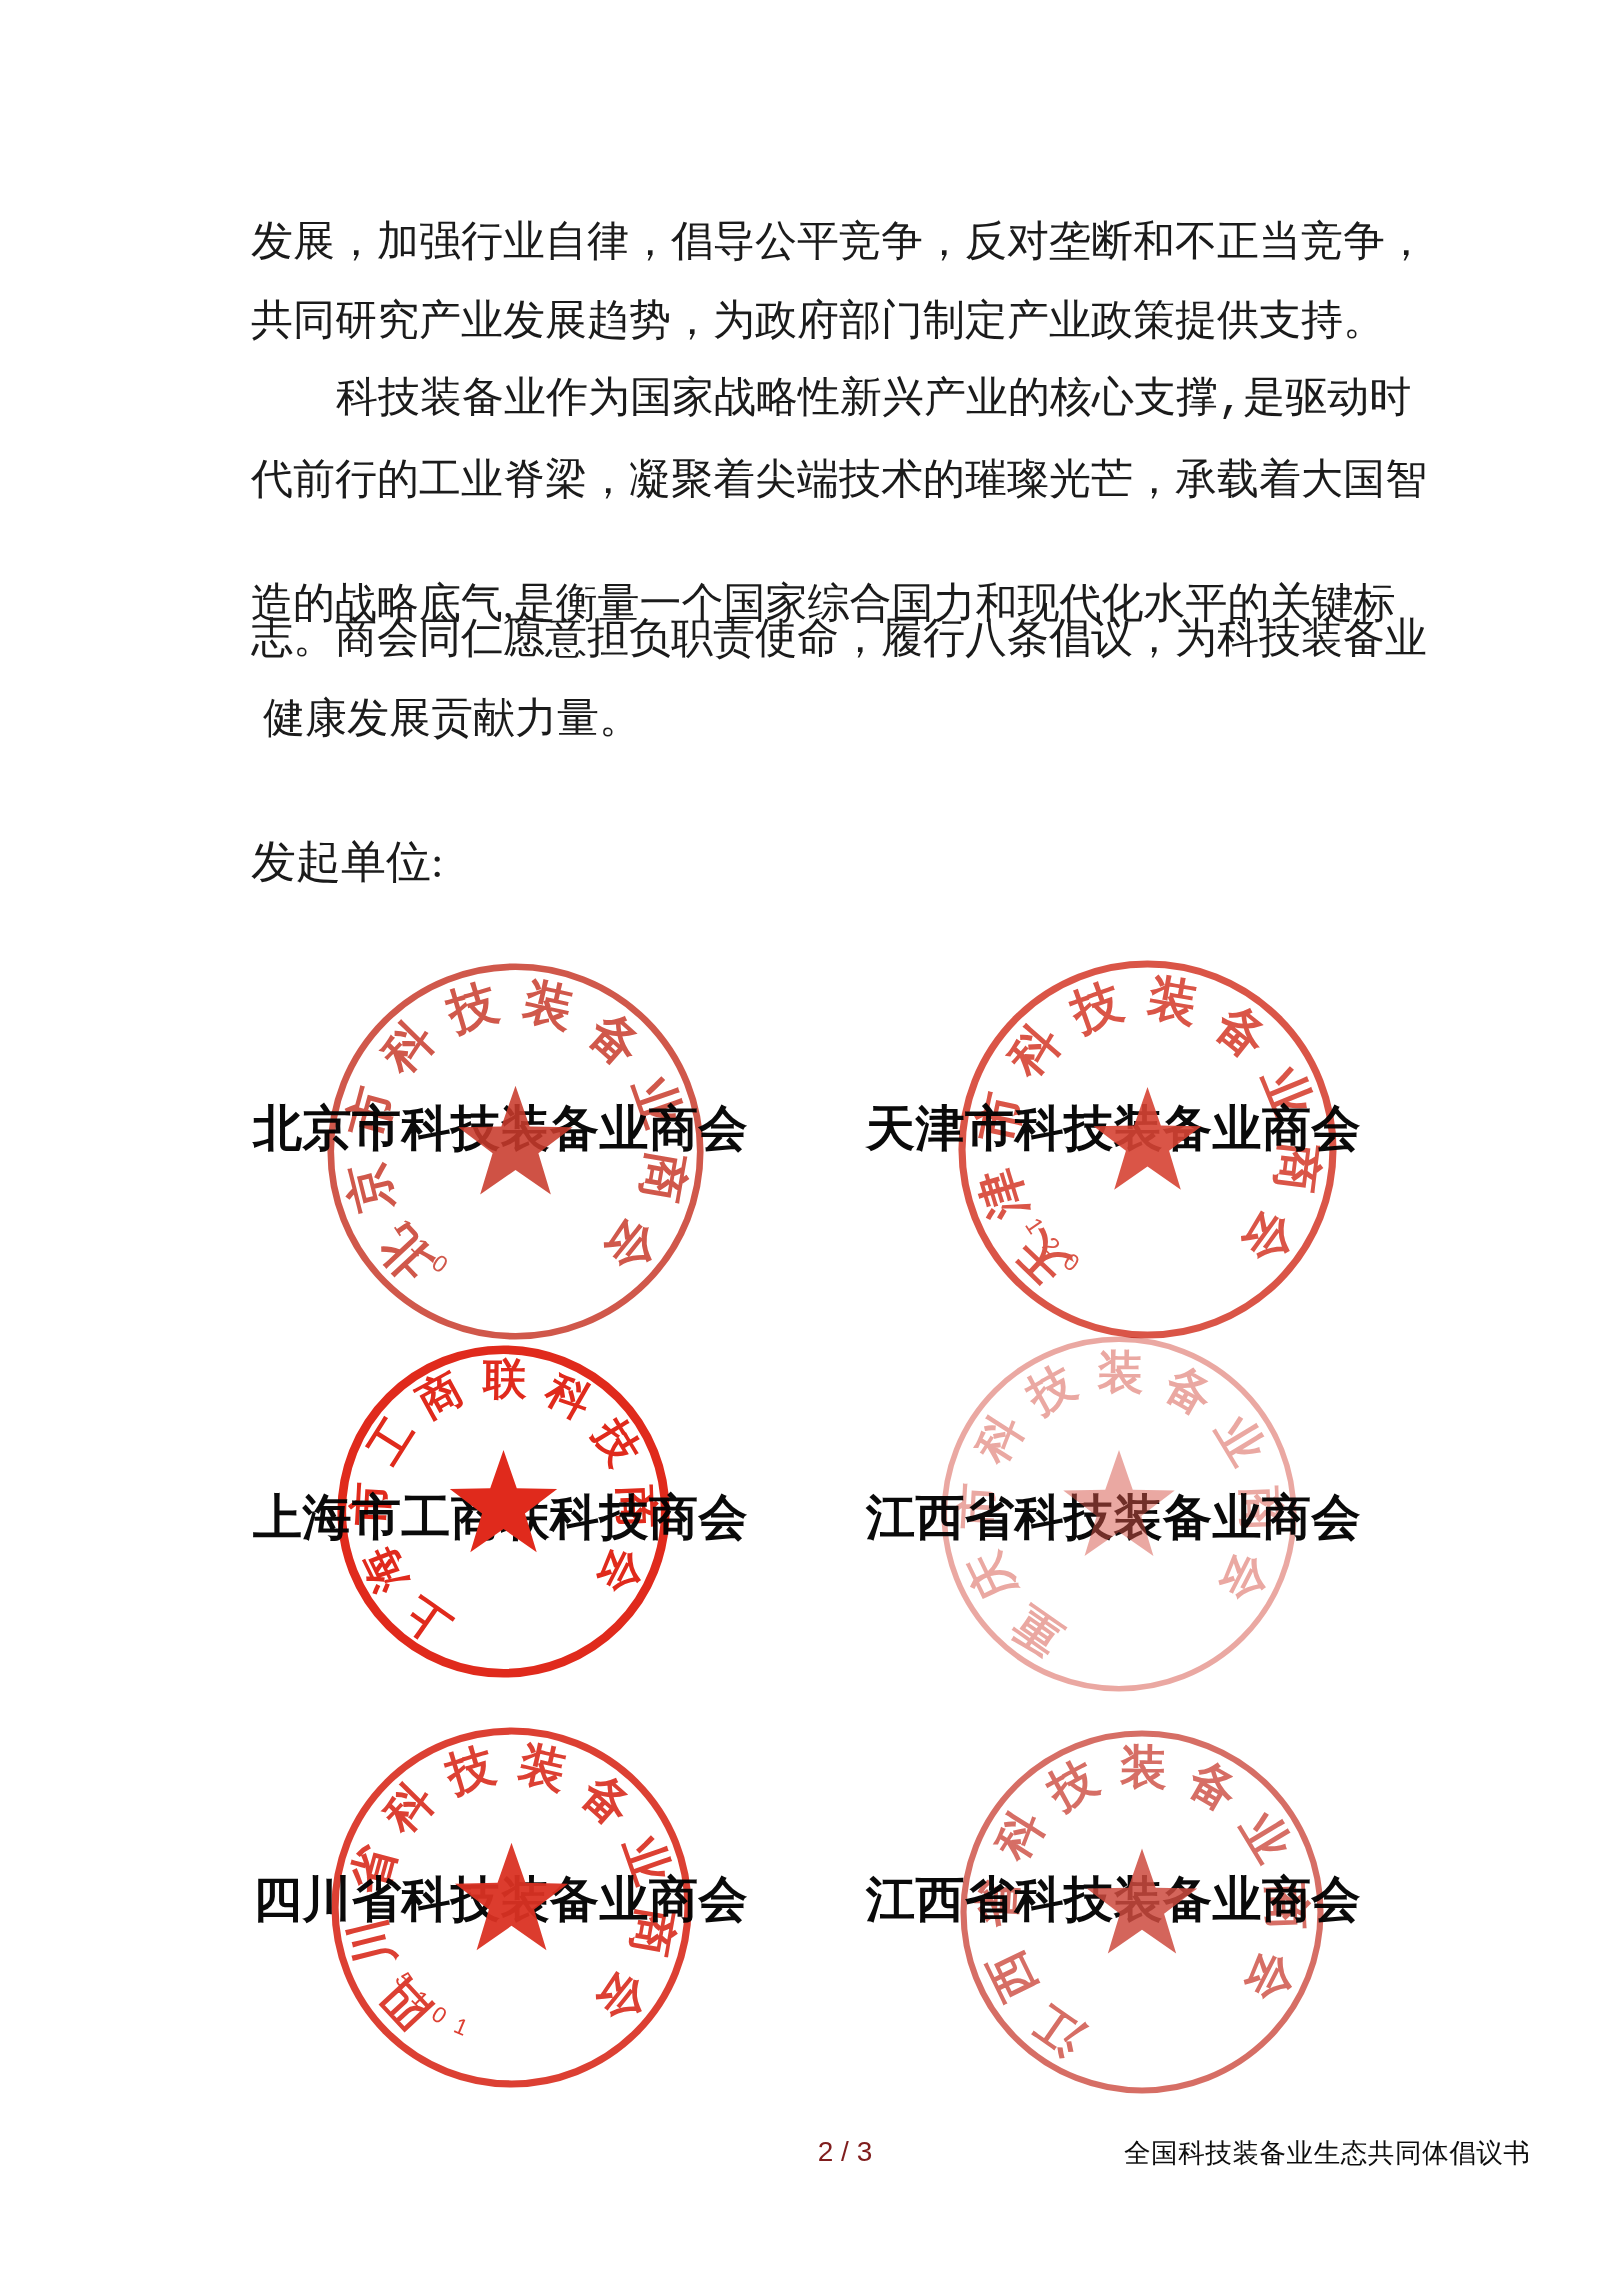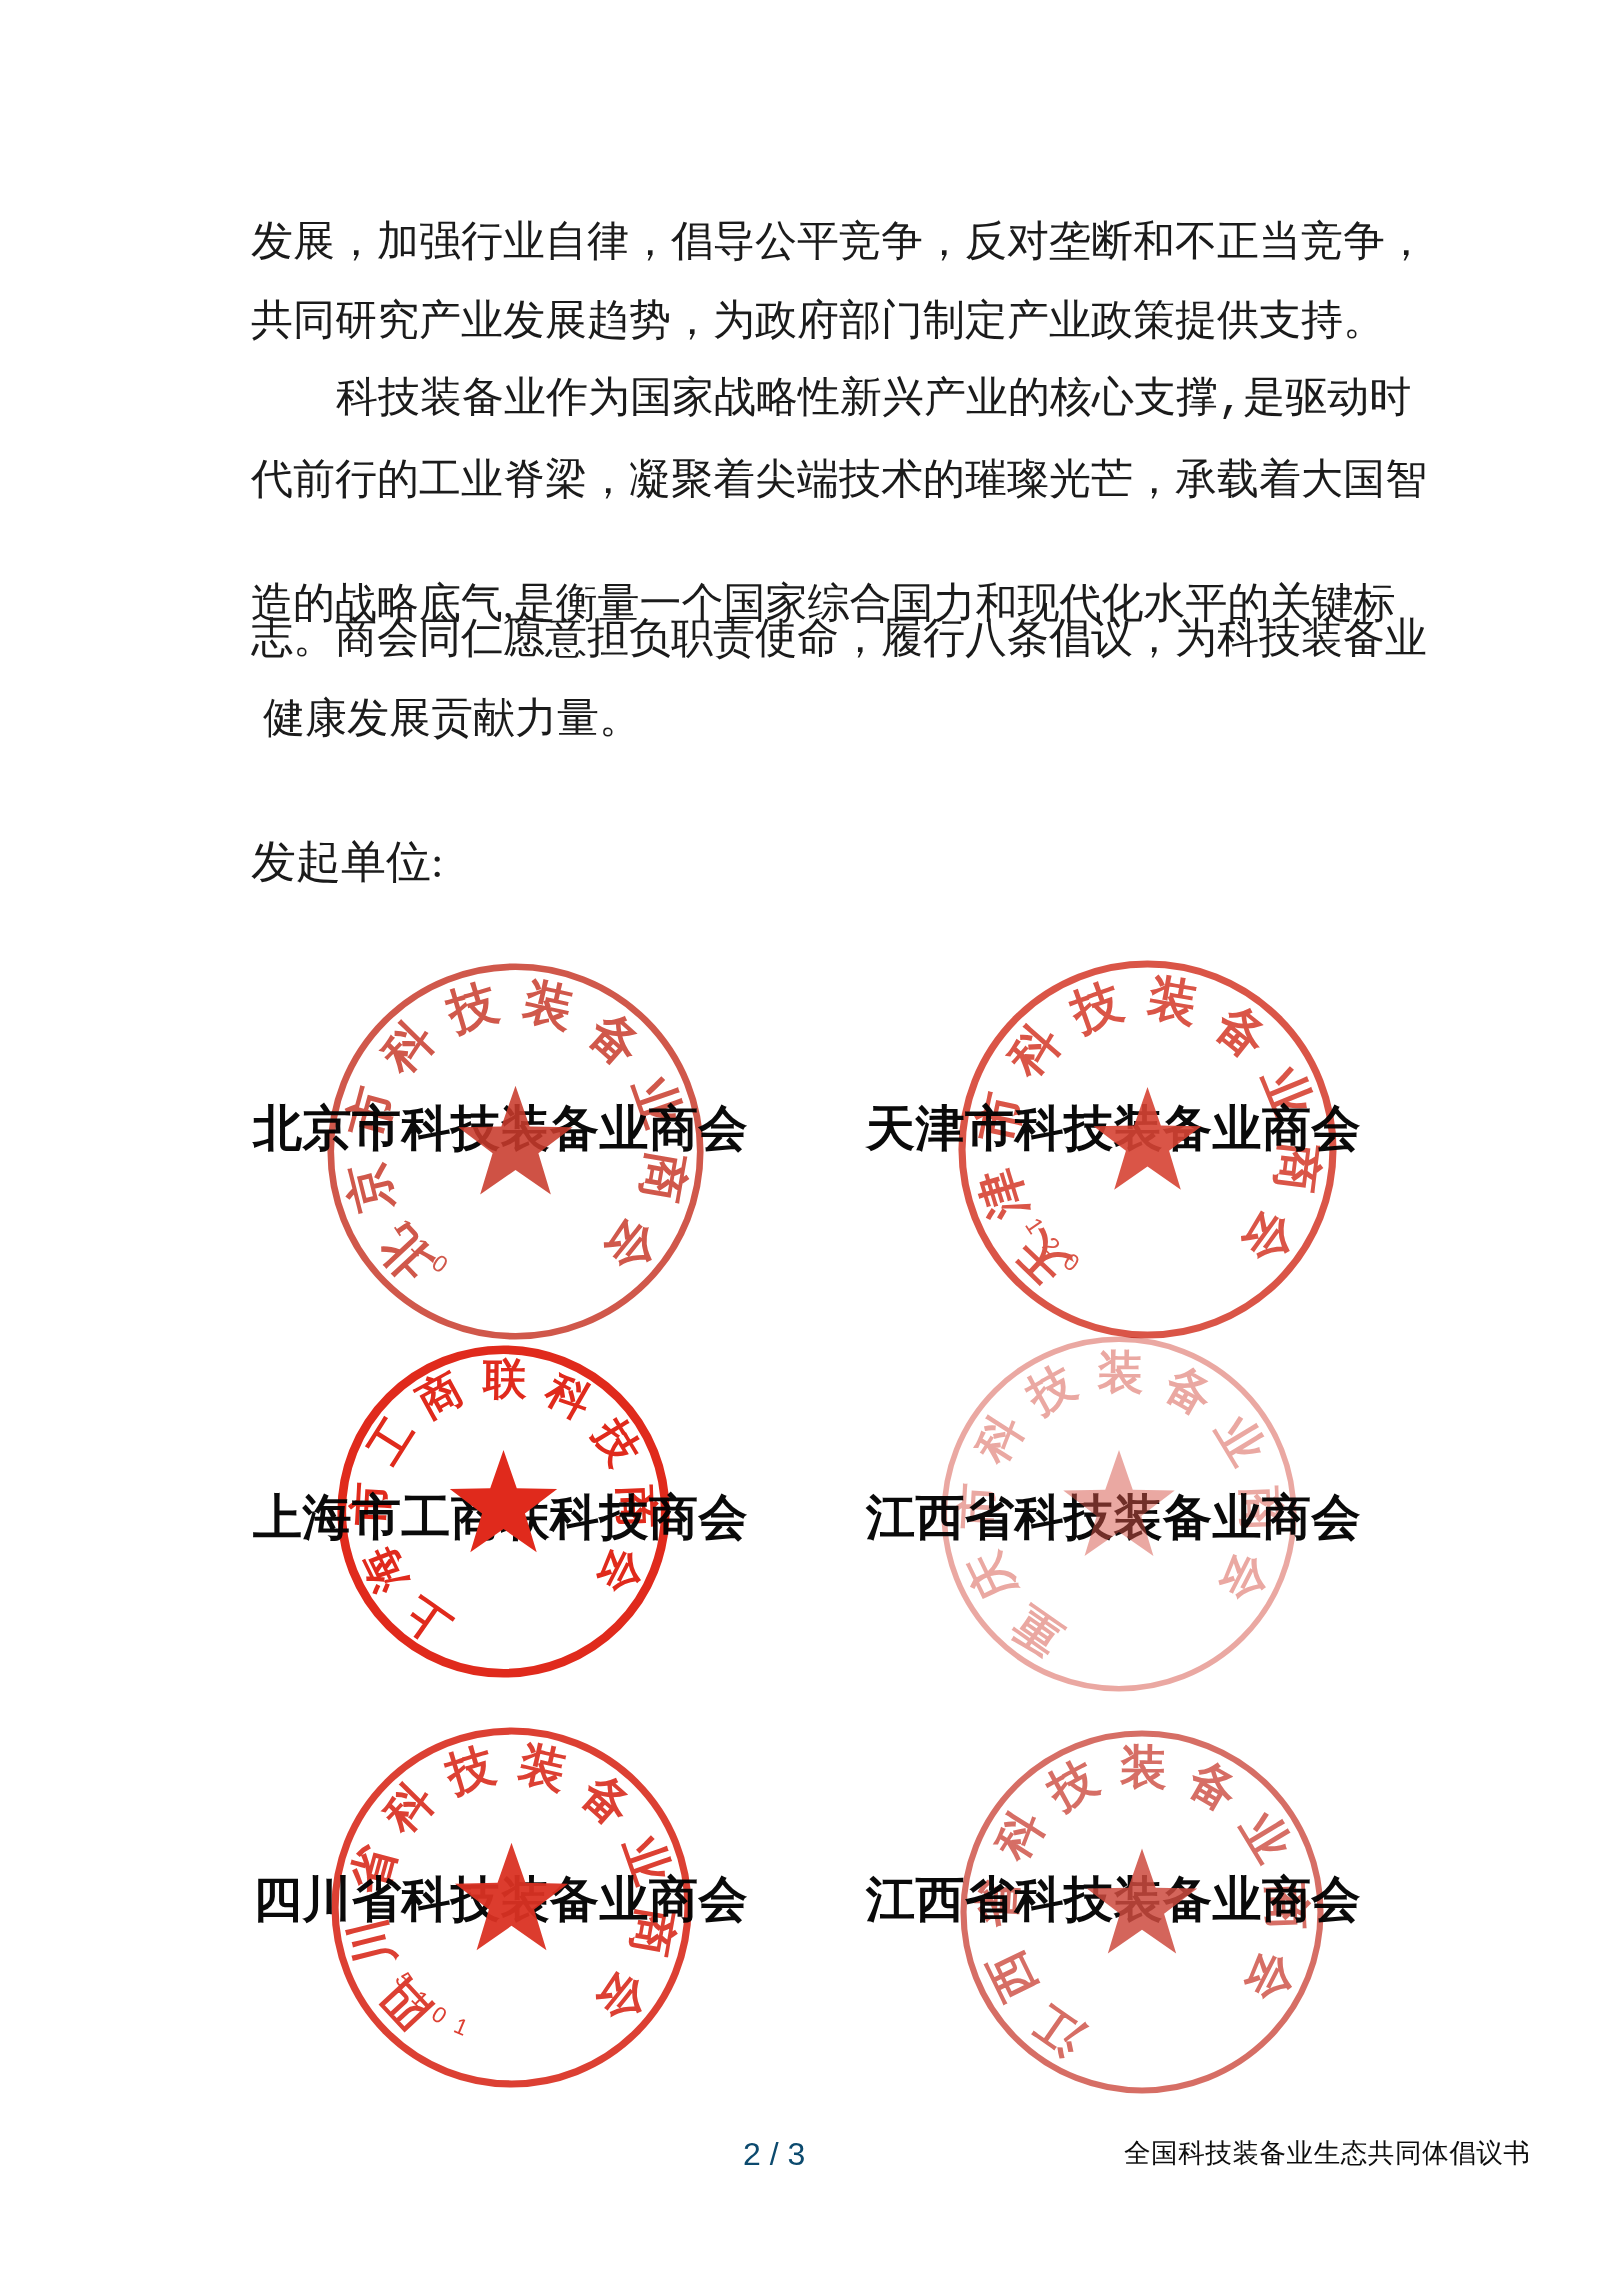--- a/index.html
+++ b/index.html
@@ -47,22 +47,23 @@
   }
   .stamp-star-svg{
     position:absolute;
     z-index:4;
   }
   .footer-pagenum{
     position:absolute;
     top:2136px;
     left:743px;
     width:204px;
-    font-size:32px;
-    color:#0c4a6e;
+    text-align:center;
+    font-size:28px;
+    color:#7f1d1d;
     font-family:"Liberation Sans","DejaVu Sans",sans-serif;
     z-index:5;
   }
   .footer-title{
     position:absolute;
     top:2135px;
     left:1076px;
     font-size:26.6px;
     letter-spacing:0.5px;
     color:#0d0d0d;

